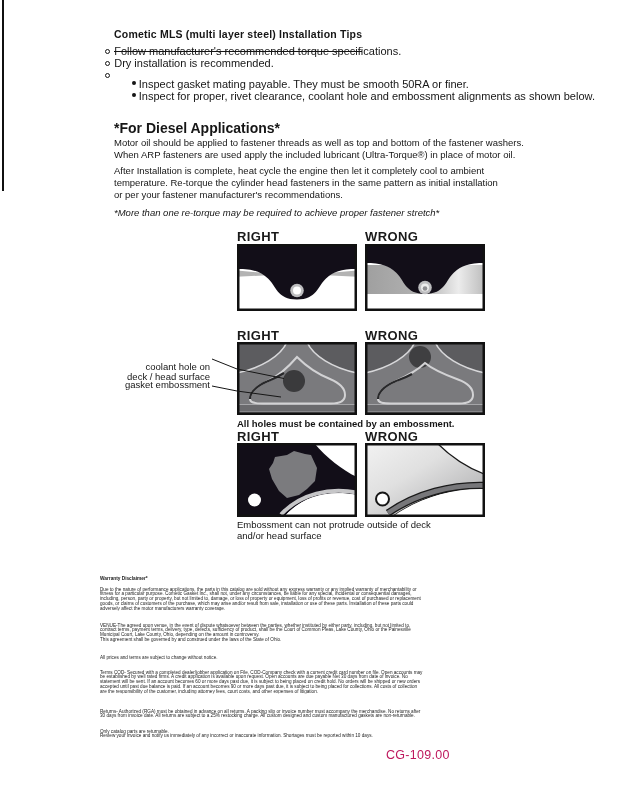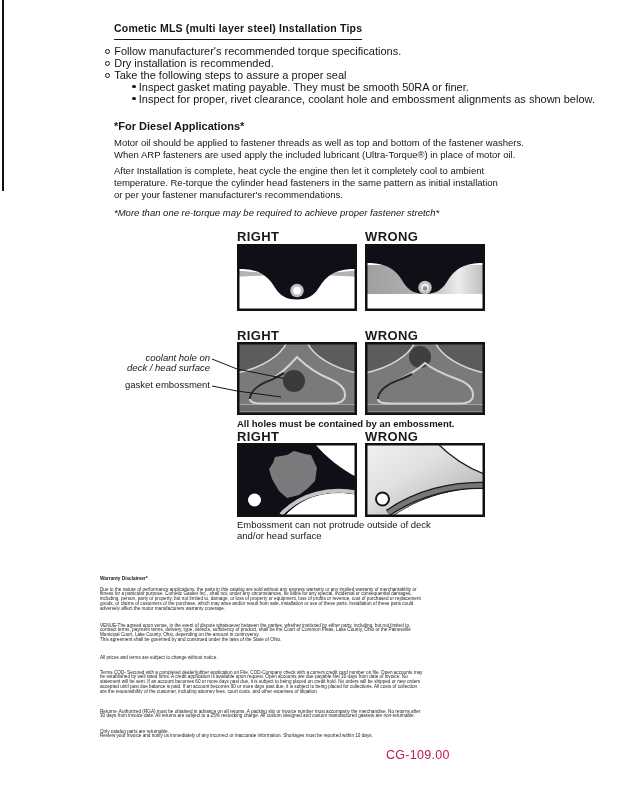--- a/index.html
+++ b/index.html
@@ -5,42 +5,42 @@
   html,body{margin:0;padding:0;background:#888;}
   #page{
     position:relative;width:618px;height:800px;background:#ffffff;
     font-family:"Liberation Sans", sans-serif;color:#161616;overflow:hidden;
     margin:0 auto;
   }
   .abs{position:absolute;}
   
   #edge-line{left:2px;top:0;width:2px;height:191px;background:#101010;}
   
-  #title{left:114px;top:22px;font-size:10.5px;font-weight:bold;letter-spacing:0.2px;
-    border-bottom:1.6px solid #161616;padding-bottom:5px;white-space:nowrap;}
+  #title{left:114px;top:28px;font-size:10.5px;font-weight:bold;letter-spacing:0.2px;
+    border-bottom:1.6px solid #161616;padding-bottom:11px;white-space:nowrap;}
   
   #bullets{left:105px;top:45px;font-size:11px;line-height:12px;width:500px;}
   .brow{display:flex;align-items:flex-start;}
   .brow.sub{padding-left:27px;}
   .marker-o{flex:0 0 auto;width:3.2px;height:3.2px;border:1px solid #161616;border-radius:50%;margin:3.6px 4px 0 0;}
   .marker-dot{flex:0 0 auto;width:3.8px;height:3.8px;background:#161616;border-radius:50%;margin:3.6px 3px 0 0;}
   .btext{white-space:nowrap;}
   
-  #diesel-heading{left:114px;top:120px;font-size:11px;font-weight:bold;white-space:nowrap;text-align:right;}
+  #diesel-heading{left:114px;top:120px;font-size:14px;font-weight:bold;white-space:nowrap;text-align:right;}
   .para{left:114px;font-size:9.5px;line-height:12.2px;white-space:pre-line;width:480px;}
   #diesel-p1{top:137px;}
   #diesel-p2{top:165px;}
   #diesel-note{top:207px;font-style:italic;}
   
   .dlabel{width:120px;font-size:13px;font-weight:bold;letter-spacing:0.4px;color:#1a1a1a;white-space:nowrap;}
   .caption{left:237px;font-size:9.5px;line-height:11px;white-space:pre-line;width:260px;}
   .panel{border:0;display:block;}
   
   .ann{font-size:9.5px;line-height:9.8px;text-align:right;white-space:pre-line;width:110px;}
-  #ann-coolant{left:100px;top:353px;font-style:italic;}
+  #ann-coolant{left:100px;top:362px;}
   #ann-gasket{left:100px;top:380px;}
   
   #warranty{left:100px;top:576px;width:832px;transform:scale(0.5);transform-origin:0 0;}
   #warranty .wp{position:absolute;left:0;width:832px;font-size:9.3px;line-height:9.4px;white-space:pre-line;color:#222;}
   #warranty .whead{font-weight:bold;font-size:9.5px;}
   #cg-code{left:386px;top:748px;font-size:12.5px;letter-spacing:0.3px;color:#be185d;white-space:nowrap;}
 </style>
 </head>
 <body>
 
@@ -54,21 +54,20 @@
     <div class="brow">
       <span class="marker-o"></span>
       <span class="btext">Follow manufacturer's recommended torque specifications.</span>
     </div>
     <div class="brow">
       <span class="marker-o"></span>
       <span class="btext">Dry installation is recommended.</span>
     </div>
     <div class="brow">
       <span class="marker-o"></span>
-      <span class="btext">Take the following steps to assure a proper seal</span>
     </div>
     <div class="brow sub">
       <span class="marker-dot"></span>
       <span class="btext">Inspect gasket mating payable.  They must be smooth 50RA or finer.</span>
     </div>
     <div class="brow sub">
       <span class="marker-dot"></span>
       <span class="btext">Inspect for proper, rivet clearance, coolant hole and embossment alignments as shown below.</span>
     </div>
   </div>

